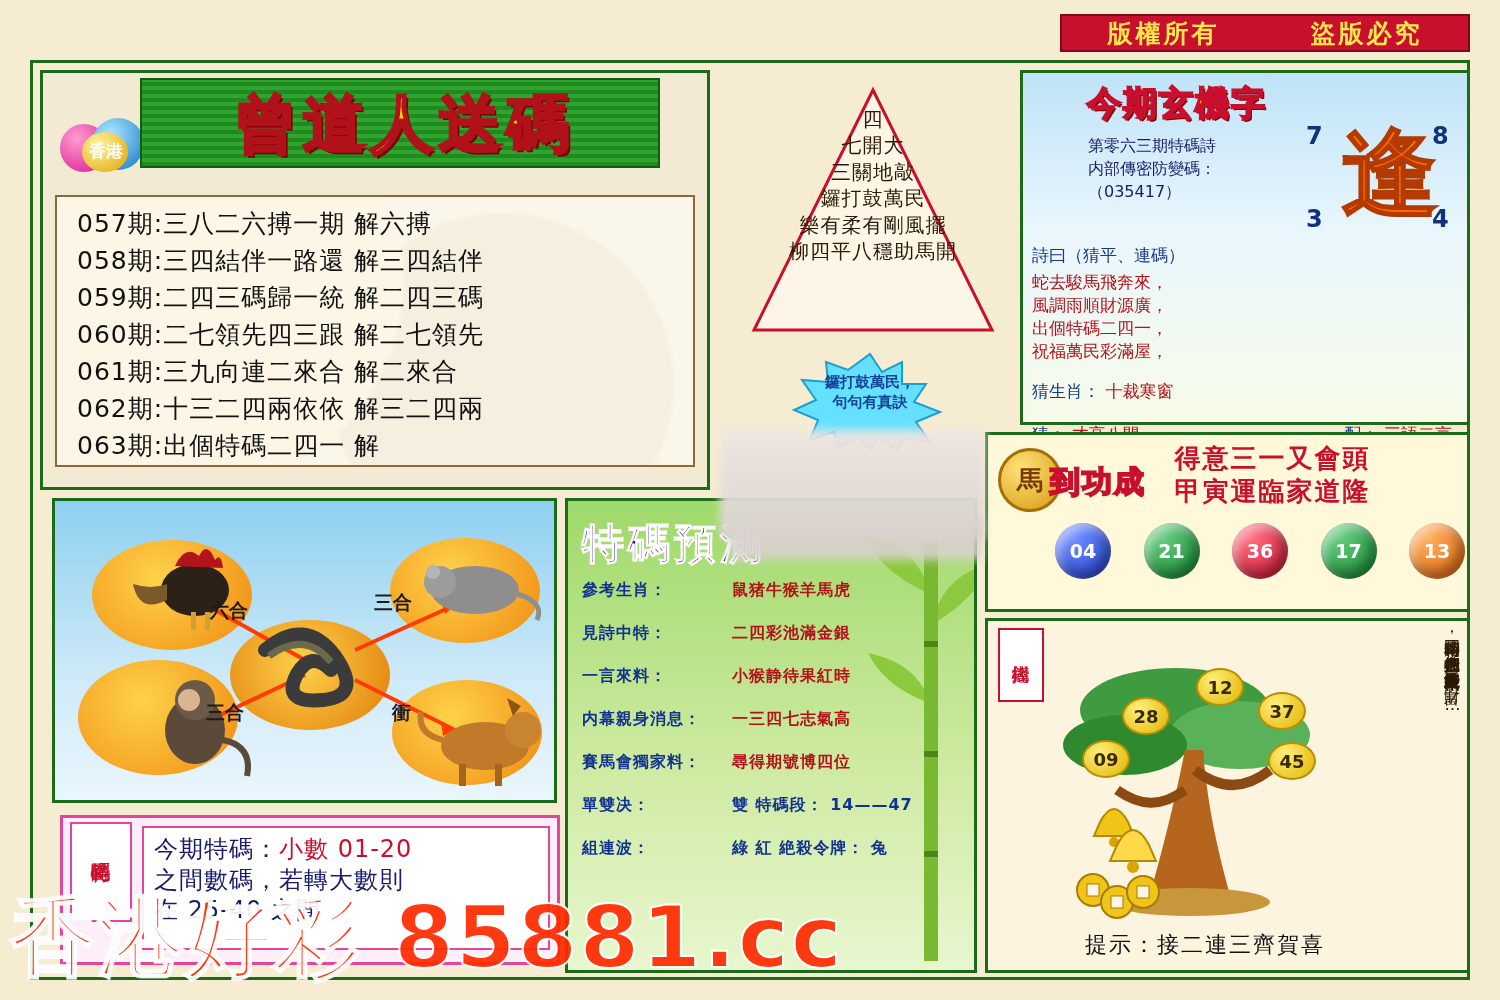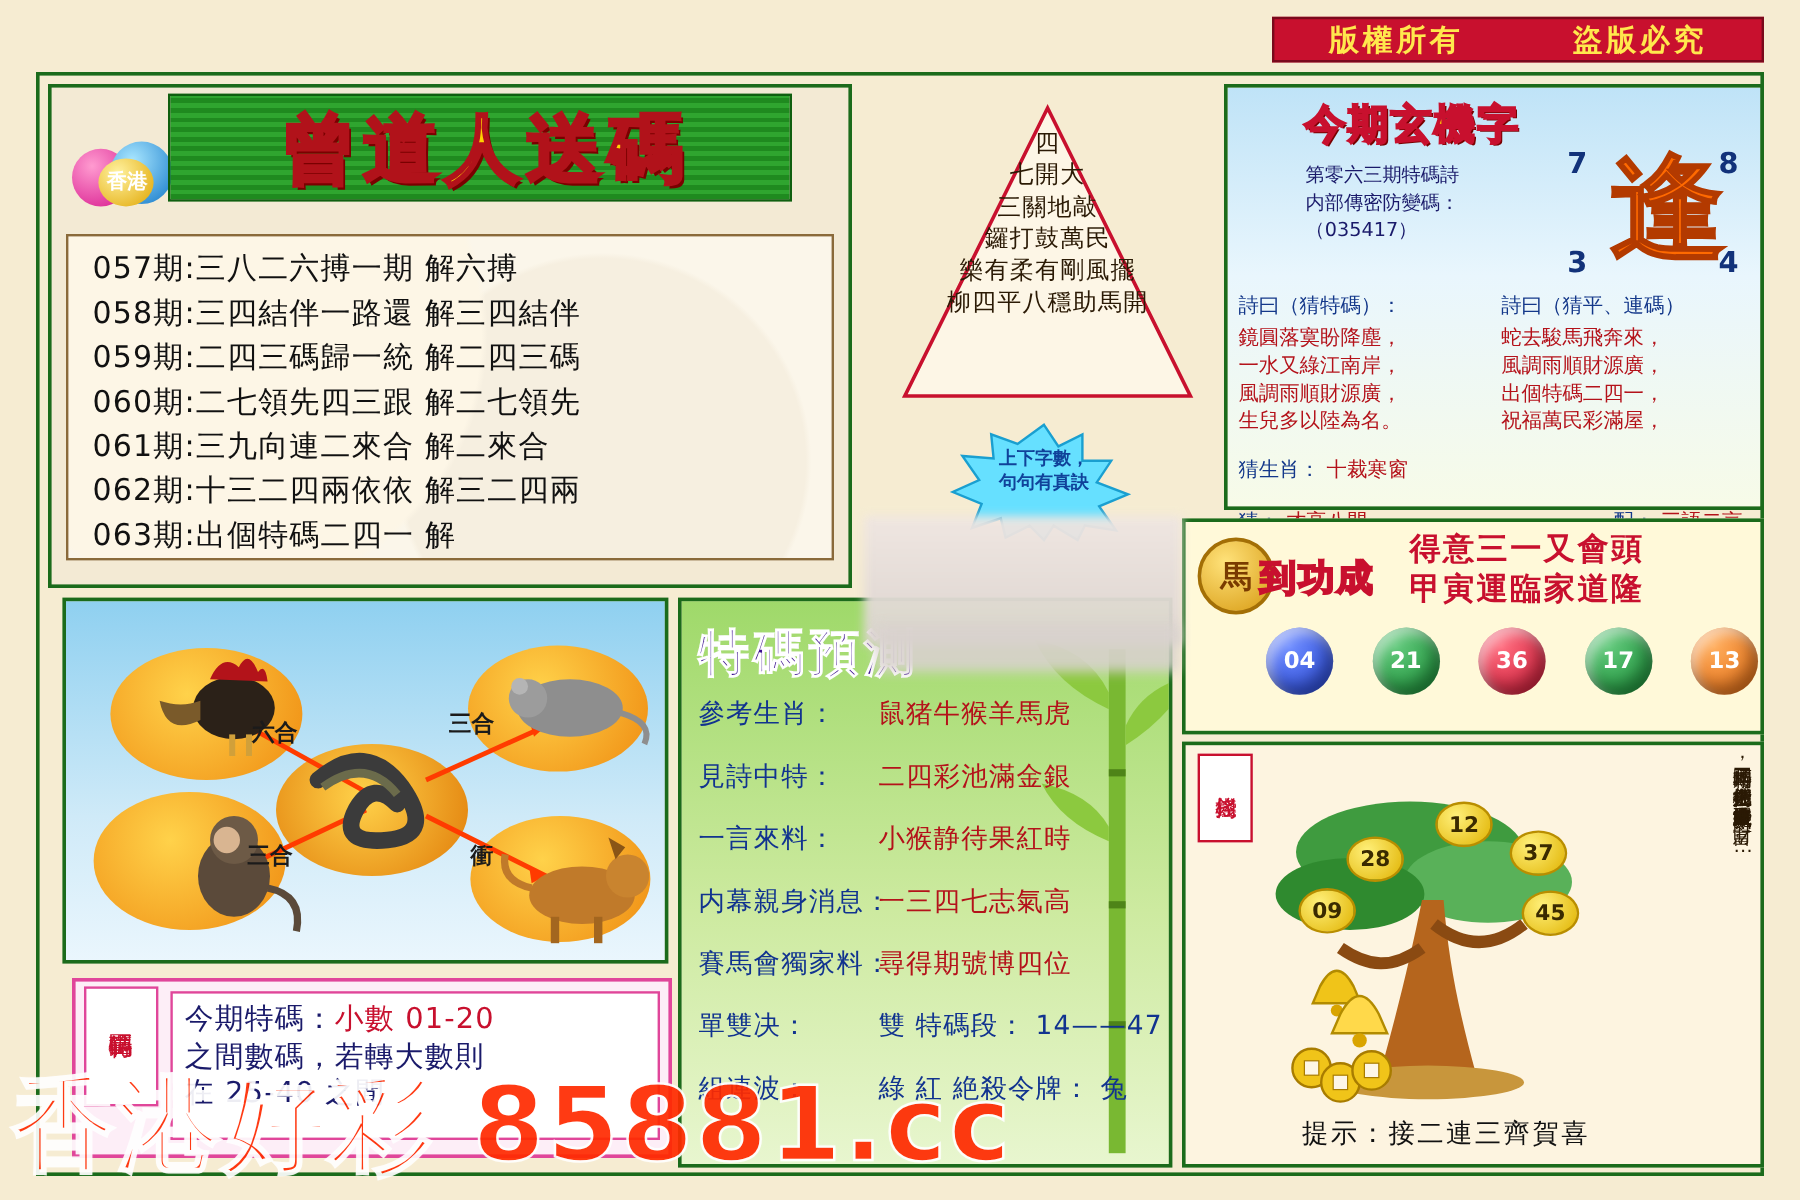--- a/index.html
+++ b/index.html
@@ -203,21 +203,21 @@
     border:3px solid #1b6b1b;box-sizing:border-box;
     background:linear-gradient(180deg,#9fd96a 0%,#cdeaa0 55%,#e8f6cf 100%);
     overflow:hidden;
   }
   .center-title{
     position:absolute;left:582px;top:516px;width:380px;height:50px;
     font-size:42px;font-weight:bold;color:#3b0f8f;letter-spacing:4px;
     -webkit-text-stroke:1px #ffffff;
   }
   .center-rows{position:absolute;left:582px;top:580px;width:392px;}
-  .c-row{display:flex;align-items:center;margin-bottom:22px;font-size:22px;letter-spacing:1px;}
+  .c-row{display:flex;align-items:center;margin-bottom:22px;font-size:16px;letter-spacing:1px;font-weight:bold;}
   .c-key{color:#11338f;width:150px;white-space:nowrap;}
   .c-val{color:#b4121a;white-space:nowrap;}
   .c-val2{color:#11338f;white-space:nowrap;}
   
   .blur-rect{
     position:absolute;left:720px;top:430px;width:265px;height:108px;
     background:linear-gradient(180deg,#efe6e2,#dcd4d0);
     filter:blur(4px);opacity:.95;
   }
   .blur-rect2{
@@ -278,45 +278,38 @@
       <div>鑼打鼓萬民</div>
       <div>樂有柔有剛風擺</div>
       <div>柳四平八穩助馬開</div>
     </div>
   </div>
 
   <svg class="starburst" viewBox="0 0 160 100">
     <polygon points="80,2 92,20 112,10 112,32 136,32 124,50 150,60 126,70 140,90 114,86 108,98 88,86 80,98 68,86 48,96 44,80 20,88 28,68 4,58 26,48 12,28 38,30 36,10 58,18" fill="#66e0ff" stroke="#1a9fd0" stroke-width="2"></polygon>
   </svg>
   <div class="star-text">
-    <div>上下字數，</div>
+    <div>鑼打鼓萬民，</div>
     <div>句句有真訣</div>
   </div>
 
   <div class="panel-xuanji"></div>
   <div class="xj-title">今期玄機字</div>
   <div class="xj-sub">
     <div>第零六三期特碼詩</div>
     <div>内部傳密防變碼：</div>
     <div>（035417）</div>
   </div>
   <div class="xj-big">逢</div>
   <div class="xj-num xj-n7">7</div>
   <div class="xj-num xj-n8">8</div>
   <div class="xj-num xj-n3">3</div>
   <div class="xj-num xj-n4">4</div>
 
   <div class="xj-cols">
-    <div class="xj-col">
-      <div class="hd">詩曰（猜特碼）：</div>
-      <div class="ln">鏡圓落寞盼降塵，</div>
-      <div class="ln">一水又綠江南岸，</div>
-      <div class="ln">風調雨順財源廣，</div>
-      <div class="ln">生兒多以陸為名。</div>
-    </div>
     <div class="xj-col">
       <div class="hd">詩曰（猜平、連碼）</div>
       <div class="ln">蛇去駿馬飛奔來，</div>
       <div class="ln">風調雨順財源廣，</div>
       <div class="ln">出個特碼二四一，</div>
       <div class="ln">祝福萬民彩滿屋，</div>
     </div>
   </div>
 
   <div class="xj-foot">

